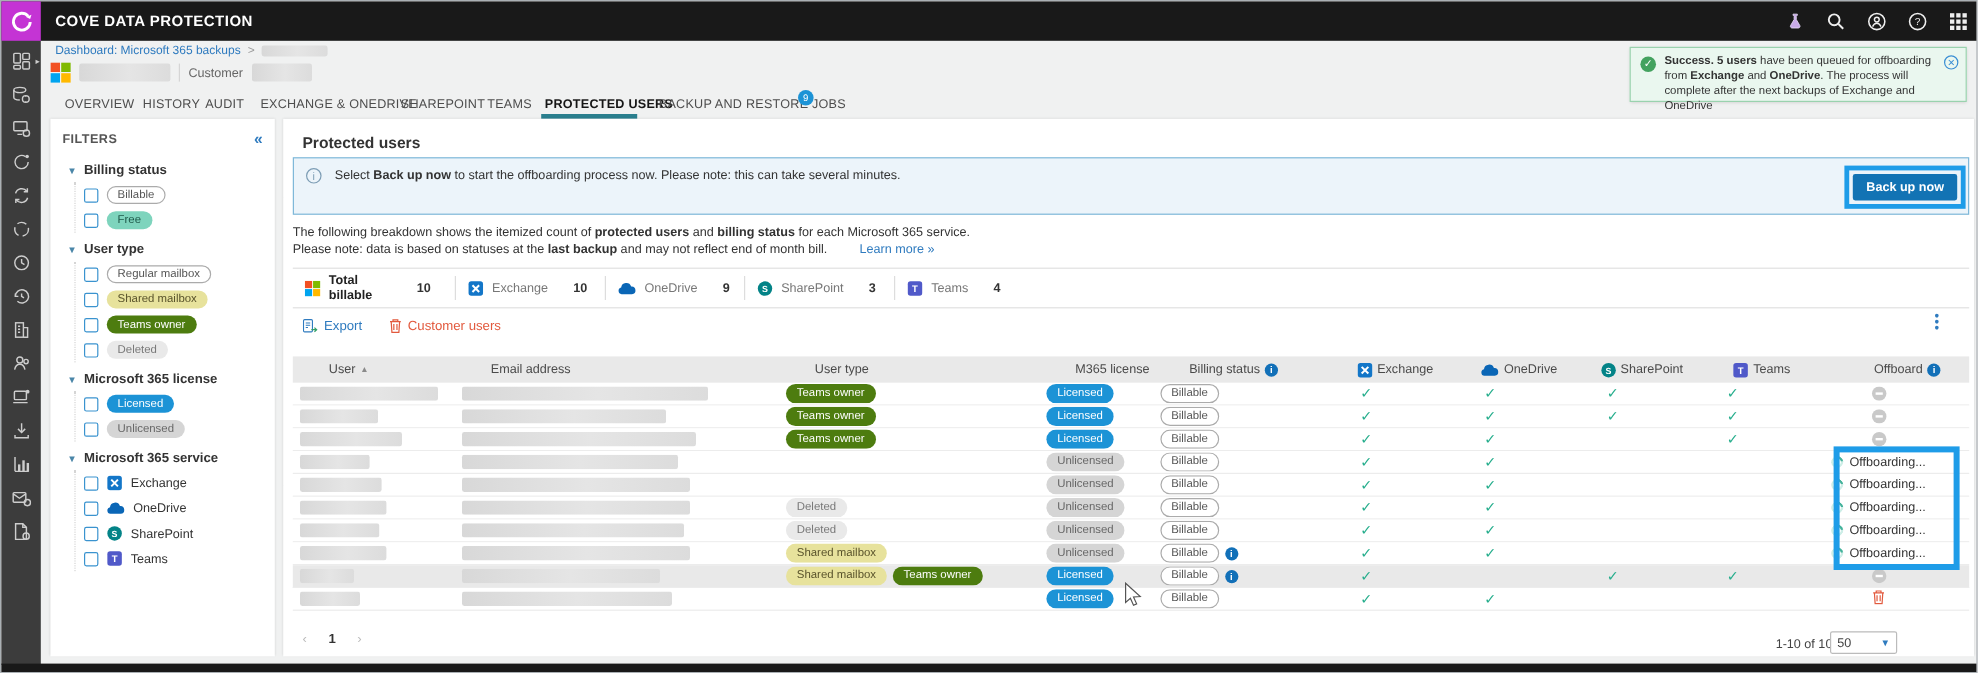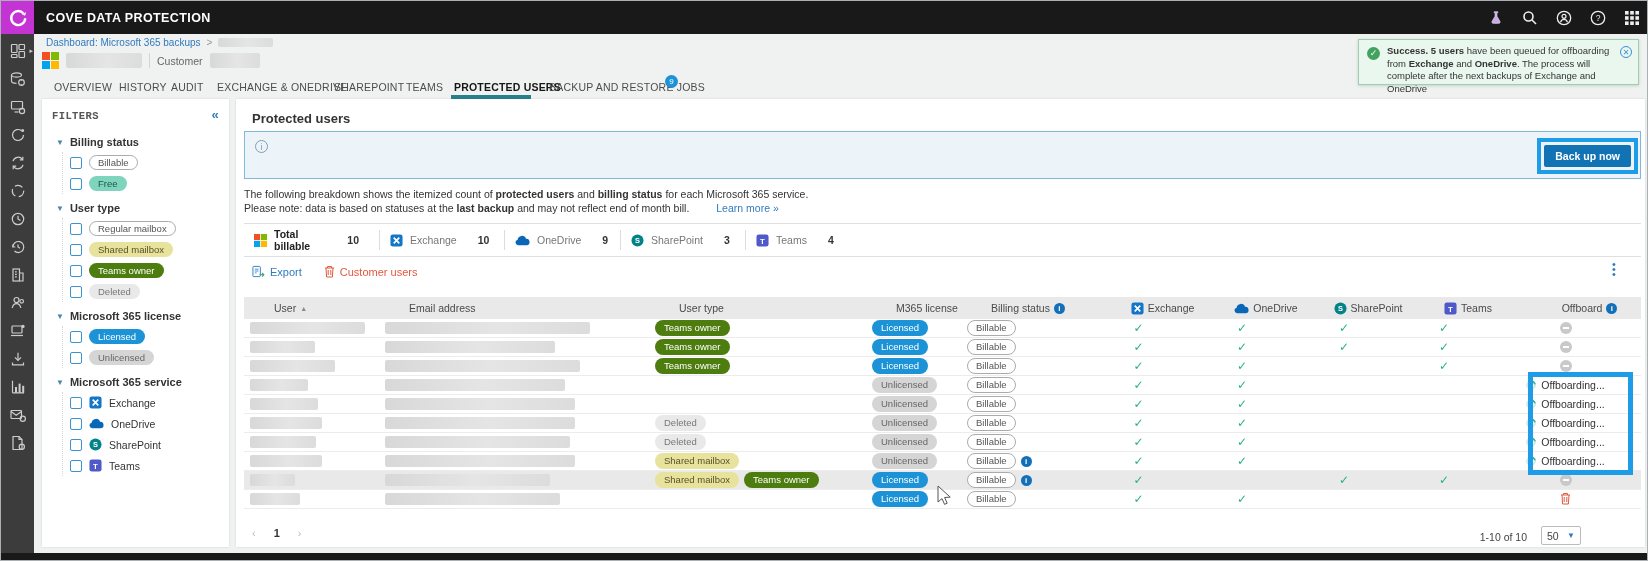--- a/index.html
+++ b/index.html
@@ -42,21 +42,21 @@
   .tab-badge { position:absolute; display:inline-block; width:13px; height:13px; border-radius:50%;
                background:#1c93d6; color:#fff; font-size:8px; text-align:center; line-height:13px; }
 
   
   .filters-panel { position:absolute; left:41px; top:98px; width:187px; height:448px; background:#fff;
                    box-shadow:0 0 2px rgba(0,0,0,.12); }
   .content-panel { position:absolute; left:235px; top:98px; width:1409px; height:448px; background:#fff;
                    box-shadow:0 0 2px rgba(0,0,0,.12); }
 
   
-  .filters-header { display:flex; justify-content:space-between; align-items:center; padding:11px 10px 6px 10px;font-family:Liberation Mono, monospace; }
+  .filters-header { display:flex; justify-content:space-between; align-items:center; padding:11px 10px 6px 10px; }
   .filters-title { font-size:10.5px; font-weight:bold; color:#555; letter-spacing:.4px; }
   .collapse-ic { color:#2f7bbf; font-size:13px; font-weight:bold; cursor:pointer; line-height:10px; }
   .fgroup { margin-top:8px; }
   .fgroup-head { display:flex; align-items:center; gap:6px; padding-left:14px; cursor:pointer; }
   .fgroup-tri { color:#4a86a8; font-size:8px; }
   .fgroup-title { font-size:11px; font-weight:bold; color:#333; }
   .fitems { margin:4px 0 4px 20px; border-left:1px dotted #d5d5d5; padding-left:7px; }
   .fitem { position:relative; height:21px; display:flex; align-items:center; gap:7px; }
   .fcheck { width:12px; height:12px; border:1px solid #3a93cf; border-radius:2px; background:#fff; cursor:pointer; flex:none; }
   .fcount { position:absolute; right:-18px; font-size:10px; color:#999; }
@@ -131,21 +131,21 @@
 
   .offboard-box { position:absolute; left:1527px; top:371px; width:105px; height:103px;
                   border:5px solid #1e9ce8; z-index:15; pointer-events:none; }
 
   
   .pager-left { position:absolute; left:16px; top:428px; display:flex; align-items:center; gap:18px;
                 font-size:11px; color:#bbb; }
   .pager-page { color:#333; font-weight:bold; }
   .pager-chev { cursor:pointer; }
   .pager-range { position:absolute; right:118px; top:432px; font-size:10.5px; color:#444; }
-  .pager-size { position:absolute; right:64px; top:427px; width:40px; height:19px; border:1px solid #bbb;
+  .pager-size { position:absolute; right:64px; top:427px; width:56px; height:19px; border:1px solid #bbb;
                 border-radius:2px; display:flex; align-items:center; justify-content:space-between;
                 padding:0 5px; font-size:10.5px; color:#444; cursor:pointer; background:#fff; }
   .pager-size .chev { color:#2f7bbf; font-size:8px; }
 
   
   .toast { position:absolute; left:1357px; top:38px; width:281px; height:46px; background:#eaf7ef;
            border:1px solid #9ad2ae; box-shadow:0 1px 3px rgba(0,0,0,.15); z-index:40; }
   .toast-check { position:absolute; left:8px; top:7px; width:13px; height:13px; border-radius:50%;
                  background:#43a25f; color:#fff; font-size:9px; text-align:center; line-height:13px; }
   .toast-text { position:absolute; left:28px; top:5px; width:233px; font-size:9.5px; line-height:12.5px; color:#333; }
@@ -476,20 +476,21 @@
         </div>
       </div>
   </div>
 
   <div class="content-panel">
     <div class="page-title">Protected users</div>
 
     <div class="banner">
       <span class="banner-i">i</span>
       <div class="banner-text">
+        <div id="banner-line2"><span>Select </span><b>Back up now</b><span> to start the offboarding process now. Please note: this can take several minutes.</span></div>
       </div>
       <div class="backup-highlight">
         <button class="backup-btn">Back up now</button>
       </div>
     </div>
 
     <div class="desc" style="top:88px" id="desc-line1"><span>The following breakdown shows the itemized count of </span><b>protected users</b><span> and </span><b>billing status</b><span> for each Microsoft 365 service.</span></div>
     <div class="desc" style="top:102px">
       <span id="desc-line2"><span>Please note: data is based on statuses at the </span><b>last backup</b><span> and may not reflect end of month bill. </span></span><span class="link">Learn more »</span>
     </div>

